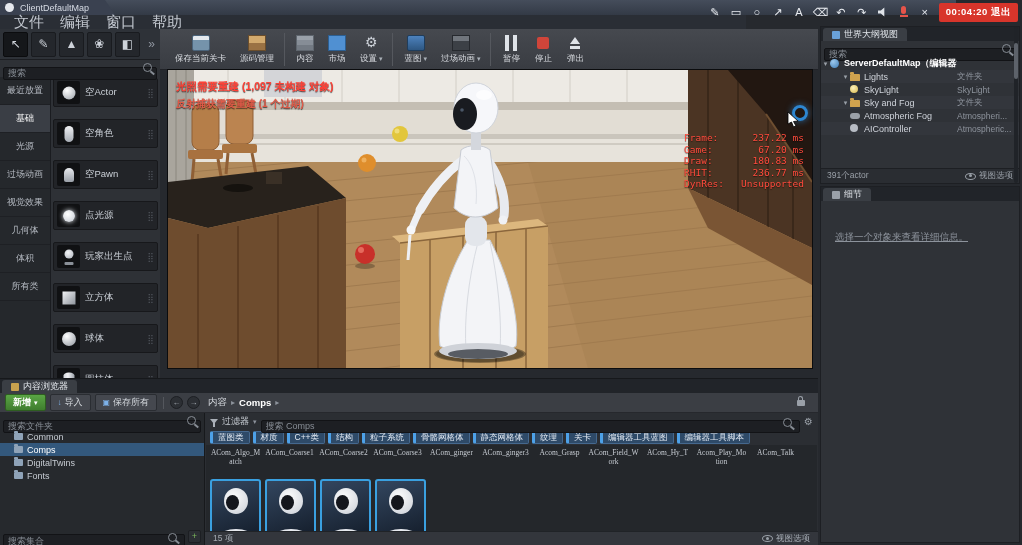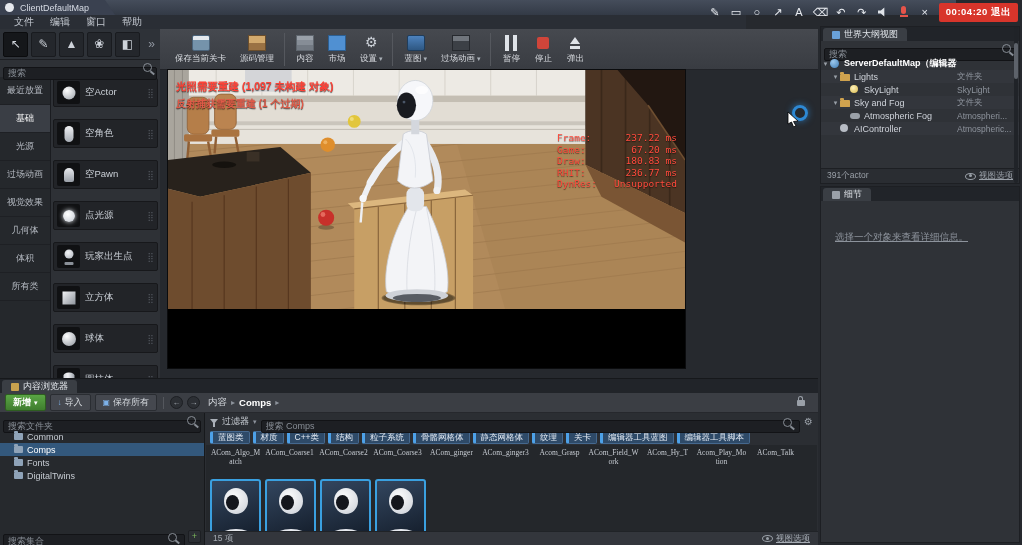--- a/index.html
+++ b/index.html
@@ -6,21 +6,21 @@
   #app{position:relative;width:1022px;height:545px;background:#26292e;overflow:hidden;
        font-family:"Liberation Sans","DejaVu Sans",sans-serif;color:#c8ccd2;}
   
   .titlebar{position:absolute;left:0;top:0;width:956px;height:15px;background:linear-gradient(#454d5b,#333a46);}
   .title-tab{position:absolute;left:0;top:0;height:15px;padding:0 26px 0 20px;background:#3a4150;
              display:flex;align-items:center;font-size:9px;color:#d6dbe4;
              clip-path:polygon(0 0,calc(100% - 10px) 0,100% 100%,0 100%);}
   .ue-logo{position:absolute;left:5px;top:3px;width:9px;height:9px;border-radius:50%;background:#e6e9ef;}
   .menubar{position:absolute;left:0;top:15px;width:740px;height:14px;background:#2a2e35;
            display:flex;align-items:center;padding-left:6px;}
-  .menu-item{font-size:10px;color:#c2c7cf;padding:0 8px;}
+  .menu-item{font-size:15px;color:#c2c7cf;padding:0 8px;}
   
   .annot{position:absolute;right:4px;top:0;height:24px;display:flex;align-items:center;gap:7px;z-index:30;}
   .a-icon{font-size:11px;color:#e8ebf0;width:14px;height:14px;line-height:14px;text-align:center;position:relative;}
   .a-icon[data-variant="speaker"]::before{content:"";position:absolute;left:2px;top:2px;width:10px;height:10px;
       background:#e0e4e9;clip-path:polygon(0 35%,30% 35%,65% 5%,65% 95%,30% 65%,0 65%);}
   .a-icon[data-variant="mic"]::before{content:"";position:absolute;left:4.5px;top:1px;width:5px;height:8px;border-radius:3px;background:#e5544a;}
   .a-icon[data-variant="mic"]::after{content:"";position:absolute;left:3px;top:10px;width:8px;height:2px;background:#e5544a;}
   .rec-badge{background:#d8352b;color:#fff;font-size:9.5px;font-weight:bold;padding:3px 7px;border-radius:2px;letter-spacing:.5px;white-space:nowrap;}
   
   .modes{position:absolute;left:0;top:29px;width:160px;height:31px;background:#2e3238;border-bottom:1px solid #1c1e22;
@@ -75,21 +75,21 @@
   .tb-icon[data-icon="content"]{background:#9aa1a9;border:1px solid #5f666e;box-shadow:inset 0 -5px 0 #737a83,inset 0 -10px 0 #868d96;}
   .tb-icon[data-icon="marketplace"]{background:#5090d2;border:1px solid #2c5f92;}
   .tb-icon[data-icon="settings"]::before{content:"⚙";position:absolute;left:50%;top:50%;transform:translate(-50%,-54%);font-size:14px;color:#ccd1d8;}
   .tb-icon[data-icon="blueprints"]{background:linear-gradient(#4d82bd,#2e5782);border:1px solid #1f3d5c;border-radius:2px;}
   .tb-icon[data-icon="cinematics"]{background:linear-gradient(#70757c 0 5px,#3c4046 5px);border:1px solid #26292e;}
   .tb-icon[data-icon="pause"]{background:linear-gradient(90deg,transparent 0 3px,#dfe3e8 3px 7px,transparent 7px 11px,#dfe3e8 11px 15px,transparent 15px);}
   .tb-icon[data-icon="stop"]{width:12px;height:12px;margin:2px 3px;background:#d0453a;border-radius:2px;}
   .tb-icon[data-icon="eject"]::before{content:"";position:absolute;left:4px;top:2px;border-left:5px solid transparent;border-right:5px solid transparent;border-bottom:7px solid #dfe3e8;}
   .tb-icon[data-icon="eject"]::after{content:"";position:absolute;left:4px;top:11px;width:10px;height:3px;background:#dfe3e8;}
   
-  .viewport{position:absolute;left:168px;top:70px;width:517px;height:298px;background:#000;outline:1px solid #0b0c0e;}
+  .viewport{position:absolute;left:168px;top:70px;width:644px;height:298px;background:#000;outline:1px solid #0b0c0e;}
   .vp-scene{position:absolute;inset:0;}
   .vp-messages{position:absolute;left:8px;top:10px;display:flex;flex-direction:column;gap:3px;}
   .vp-msg{font-size:10.5px;font-weight:bold;color:#ff4136;text-shadow:0 1px 1px rgba(0,0,0,.65);}
   .vp-msg[data-tone="warning"]{color:#e05a48;font-size:10px;}
   .vp-stats{position:absolute;right:8px;top:62px;font-family:"DejaVu Sans Mono","Liberation Mono",monospace;}
   .stat-row{display:flex;font-size:9.5px;line-height:11.5px;color:#ff4a3c;text-shadow:0 1px 1px rgba(0,0,0,.55);}
   .stat-label{width:48px;}
   .stat-value{width:72px;text-align:right;}
   .cursor-halo{position:absolute;left:624px;top:35px;width:16px;height:16px;border-radius:50%;
                border:3px solid rgba(47,146,229,.9);box-shadow:0 0 7px rgba(47,146,229,.65);box-sizing:border-box;}
@@ -101,37 +101,37 @@
   .tab-ico{width:8px;height:8px;border-radius:1px;flex:none;}
   .outliner{position:absolute;left:820px;top:26px;width:200px;height:158px;background:#2f3237;border:1px solid #1d1f23;
             box-sizing:border-box;display:flex;flex-direction:column;}
   .out-search{height:16px;padding:2px 3px;box-sizing:border-box;}
   .out-header{height:12px;background:#383c42;border-bottom:1px solid #26282d;display:flex;align-items:center;font-size:8.5px;color:#9aa0a8;}
   .col-label{flex:1;padding-left:6px;}
   .col-type{width:62px;}
   .out-rows{flex:1;overflow:hidden;position:relative;}
   .out-row{height:13px;display:flex;align-items:center;font-size:9px;color:#cfd3da;}
   .out-row:nth-child(even){background:#33363c;}
-  .out-row[data-depth="1"]{padding-left:10px;justify-content:flex-end;}
+  .out-row[data-depth="1"]{padding-left:20px;justify-content:flex-end;}
   .out-row[data-depth="2"]{padding-left:20px;}
   .out-exp{width:9px;text-align:center;font-size:7px;color:#9aa0a8;flex:none;}
   .out-icon{width:11px;height:9px;margin-right:3px;position:relative;flex:none;}
   .out-icon::before{content:"";position:absolute;left:0;top:0;}
   .out-icon[data-icon="world"]::before{width:9px;height:9px;border-radius:50%;background:radial-gradient(circle at 35% 30%,#9cc8ec,#3f7cb4);}
   .out-icon[data-icon="folder"]::before{width:10px;height:7px;background:#cfa24e;border-radius:1px;top:2px;box-shadow:0 -2px 0 -0.5px #cfa24e inset;}
   .out-icon[data-icon="folder"]::after{content:"";position:absolute;left:0;top:0;width:4px;height:2px;background:#cfa24e;border-radius:1px 1px 0 0;}
   .out-icon[data-icon="skylight"]::before{width:8px;height:8px;border-radius:50%;background:radial-gradient(circle at 40% 35%,#fdf2bc,#d8b74a);}
   .out-icon[data-icon="fog"]::before{width:10px;height:6px;border-radius:3px;background:#9aa0a8;top:2px;}
   .out-icon[data-icon="controller"]::before{width:8px;height:8px;border-radius:50%;background:#b7bcc4;}
   .out-label{flex:1;white-space:nowrap;overflow:hidden;}
   .out-row[data-bold="true"] .out-label{color:#ffffff;font-weight:bold;}
   .out-type{width:62px;color:#8d939c;font-size:8.5px;white-space:nowrap;overflow:hidden;flex:none;}
   .out-footer{height:14px;background:#2a2d32;border-top:1px solid #1d1f23;display:flex;align-items:center;justify-content:space-between;
               font-size:8.5px;color:#9aa0a8;padding:0 6px;}
-  .view-opts{display:flex;align-items:center;gap:3px;text-decoration:underline;}
+  .view-opts{display:flex;align-items:center;gap:3px;}
   .eye{width:11px;height:7px;border:1px solid #9aa0a8;border-radius:50%;position:relative;box-sizing:border-box;}
   .eye::after{content:"";position:absolute;left:2.5px;top:0.8px;width:3px;height:3px;border-radius:50%;background:#9aa0a8;}
   .out-scrollbar{position:absolute;right:1px;top:0;width:4px;height:100%;background:#202328;border-radius:2px;}
   .out-scrollbar::before{content:"";position:absolute;top:16px;left:0;width:4px;height:36px;background:#5d626a;border-radius:2px;}
   .details{position:absolute;left:820px;top:186px;width:200px;height:357px;background:#2f3237;border:1px solid #1d1f23;
            box-sizing:border-box;display:flex;flex-direction:column;}
   .details-empty{margin-top:30px;text-align:left;font-size:9.5px;color:#8d939c;padding:0 14px;text-decoration:underline;}
   
   .content-browser{position:absolute;left:0;top:378px;width:818px;height:167px;background:#2b2e33;border-top:1px solid #16181b;
                    box-sizing:border-box;display:flex;flex-direction:column;}
@@ -676,26 +676,26 @@
               <span>Common</span>
             </div>
 
             <div class="tree-row" data-sel="true">
               <span class="tree-folder"></span>
               <span>Comps</span>
             </div>
 
             <div class="tree-row" data-sel="false">
               <span class="tree-folder"></span>
-              <span>Fonts</span>
+              <span>DigitalTwins</span>
             </div>
 
             <div class="tree-row" data-sel="false">
               <span class="tree-folder"></span>
-              <span>DigitalTwins</span>
+              <span>Fonts</span>
             </div>
           </div>
         <div class="cb-collections">
           <div class="searchbox" style="height:13px;">
             <input class="search-input" readonly="" placeholder="搜索集合" style="">
             <span class="mag" style="top:3px;"></span>
           </div>
           <span class="plus-btn">+</span>
         </div>
       </div>

